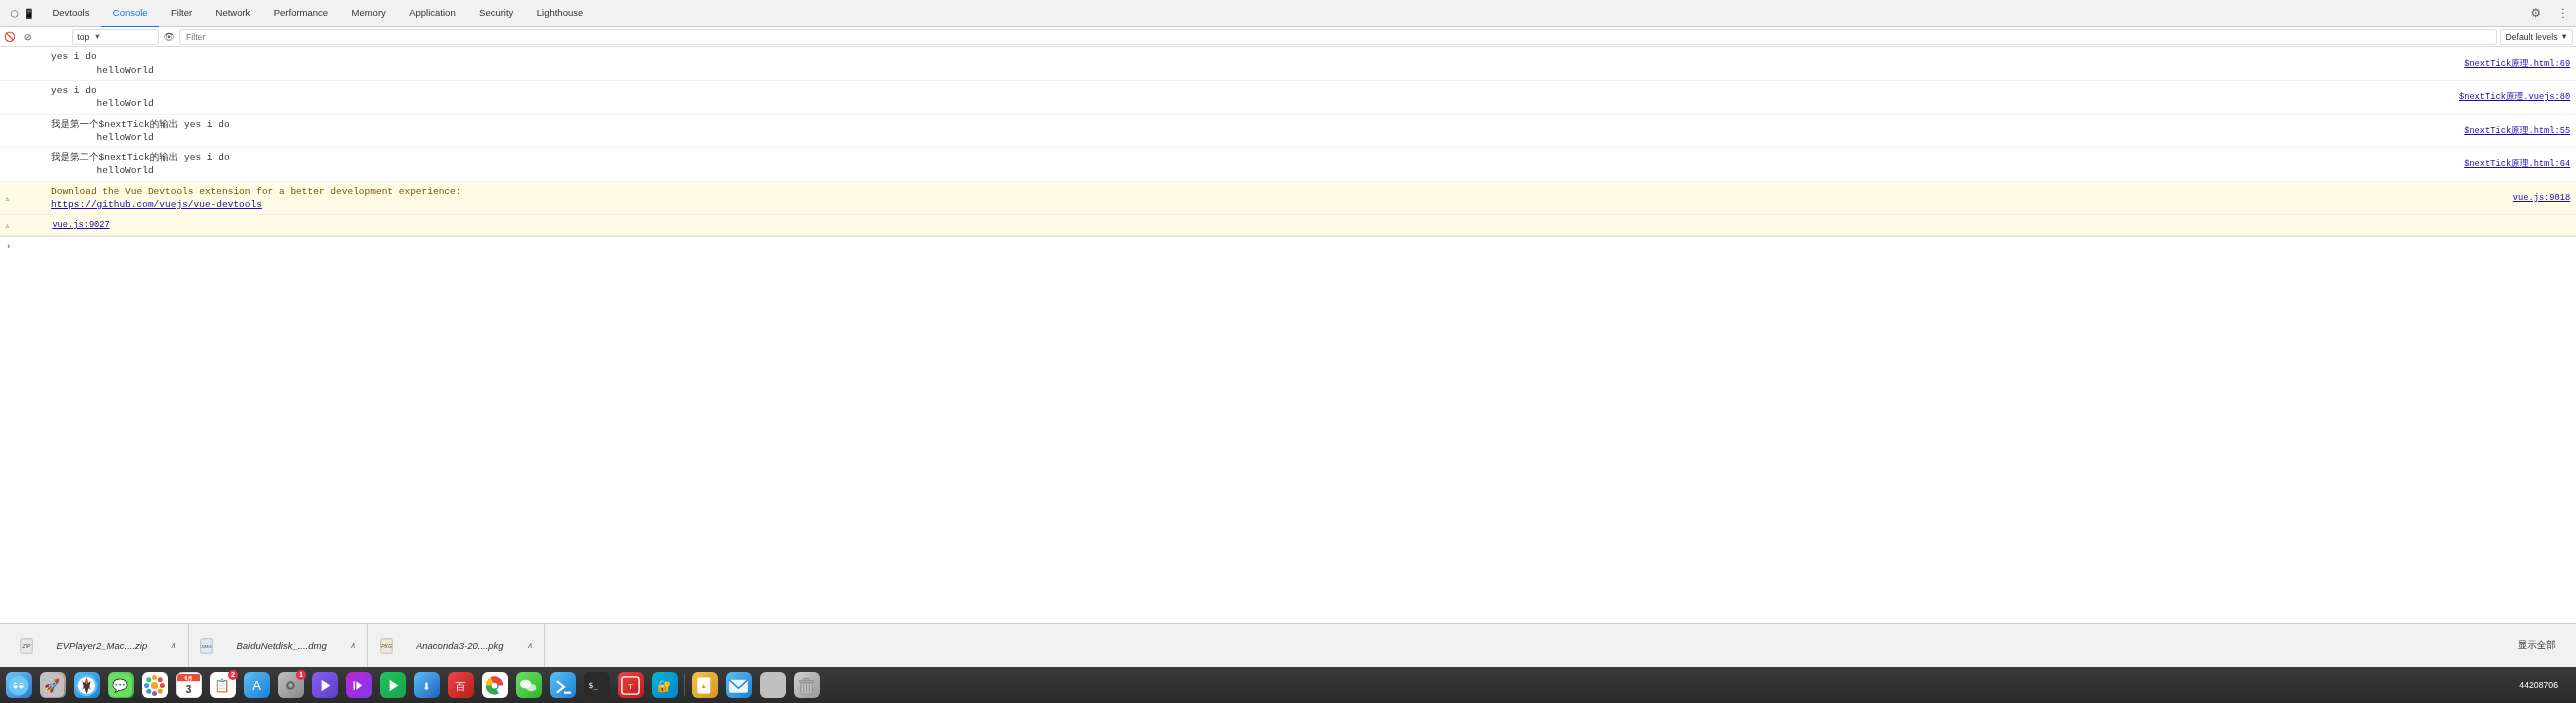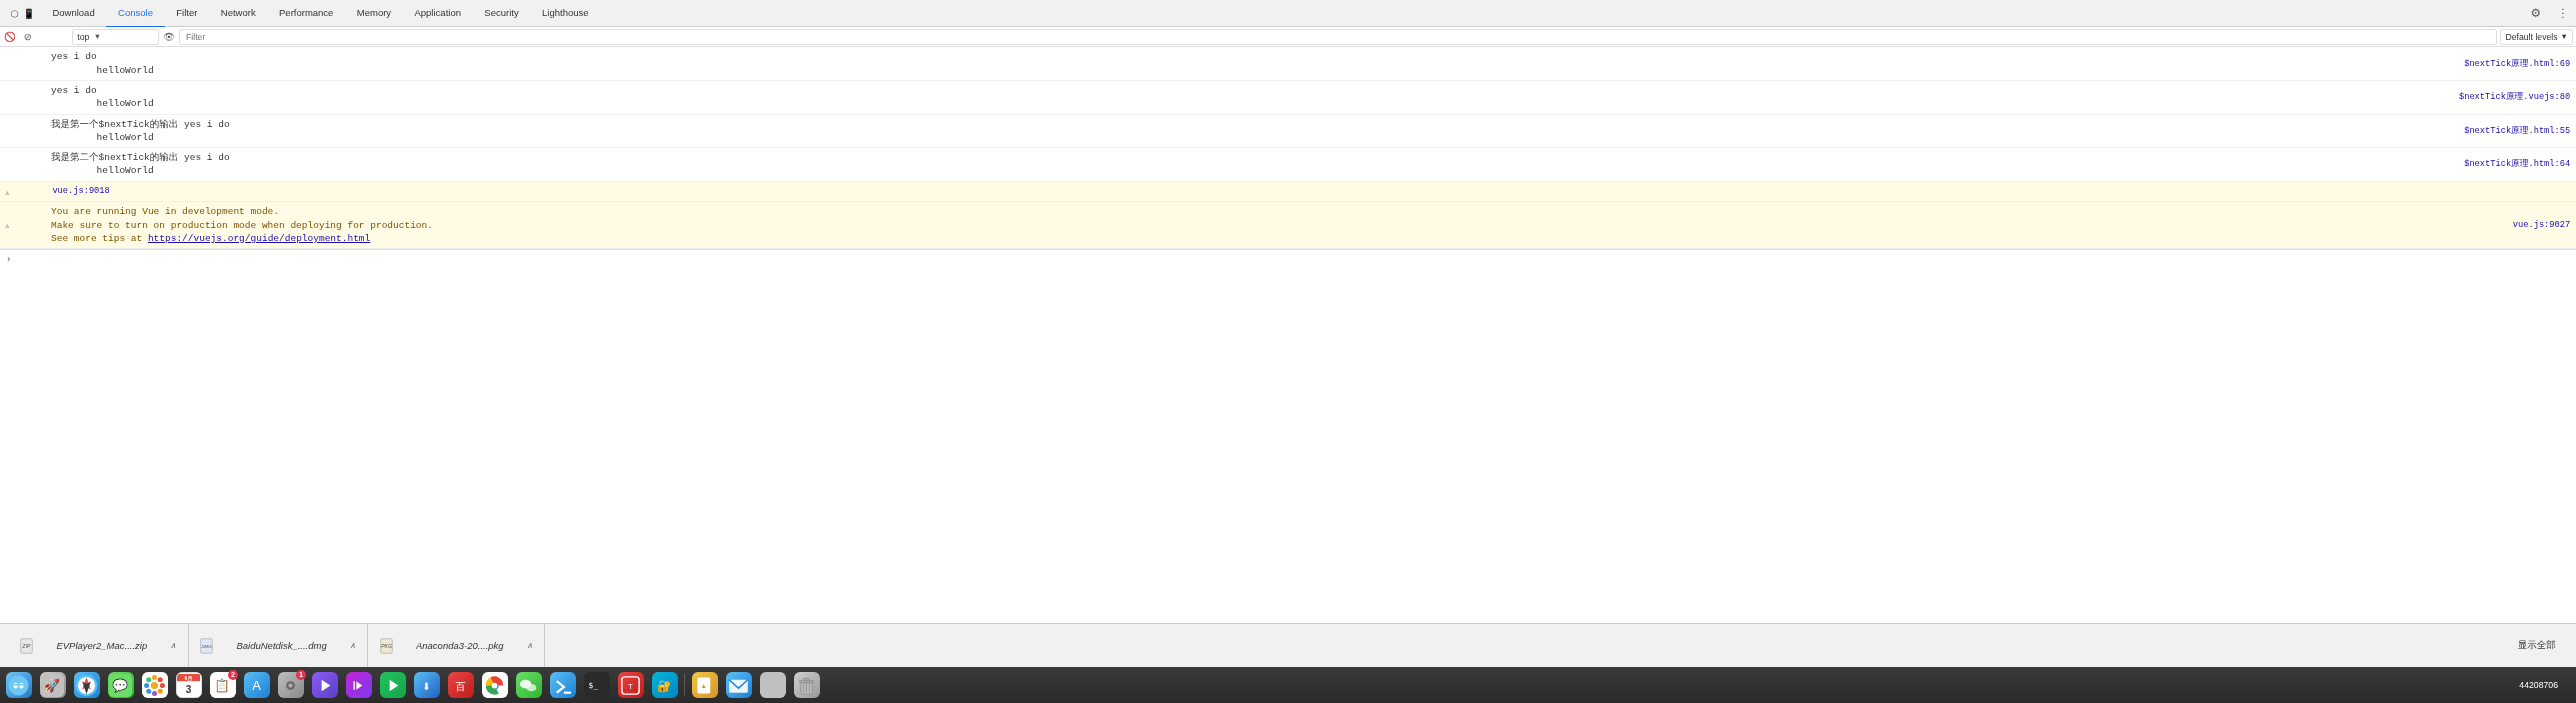--- a/index.html
+++ b/index.html
@@ -152,20 +152,21 @@
     .entry-source {
       padding: 2.2px 5.8px;
       font-size: 8.7px;
       color: #888;
       text-align: right;
       white-space: nowrap;
       cursor: pointer;
     }
     .entry-source a {
       color: #1a0dab;
+      text-decoration: underline;
     }
 
     .warning-entry .entry-content {
       color: #7c5300;
       background: #fffbe5;
     }
     .warning-entry { background: #fffbe5; }
 
     .prompt-line {
       display: flex;
@@ -291,21 +292,21 @@
     .icon-messages { background: linear-gradient(135deg, #6cde68, #2db52d); }
   </style>
 </head>
 <body>
 
 <div class="devtools-tabs">
   <div class="devtools-tab-icon-group">
     <span class="devtools-tab-icon">⬡</span>
     <span class="devtools-tab-icon">📱</span>
   </div>
-  <div class="tab-item">Download</div>
+  <div class="tab-item">Devtools</div>
   <div class="tab-item active">Console</div>
   <div class="tab-item">Filter</div>
   <div class="tab-item">Network</div>
   <div class="tab-item">Performance</div>
   <div class="tab-item">Memory</div>
   <div class="tab-item">Application</div>
   <div class="tab-item">Security</div>
   <div class="tab-item">Lighthouse</div>
   <div class="tab-spacer"></div>
   <span class="devtools-settings-icon">⚙</span>
@@ -360,30 +361,29 @@
     <div class="entry-gutter"></div>
     <div class="entry-content">我是第二个$nextTick的输出 yes i do
         helloWorld</div>
     <div class="entry-source">
       <a>$nextTick原理.html:64</a>
     </div>
   </div>
 
   <div class="console-entry warning-entry">
     <div class="entry-gutter">⚠</div>
+    <div class="entry-content">Download the Vue Devtools extension for a better development experience:
+<a href="#">https://github.com/vuejs/vue-devtools</a></div>
     <div class="entry-source">
       <a>vue.js:9018</a>
     </div>
   </div>
 
   <div class="console-entry warning-entry">
     <div class="entry-gutter">⚠</div>
-    <div class="entry-content">You are running Vue in development mode.
-Make sure to turn on production mode when deploying for production.
-See more tips at <a href="#">https://vuejs.org/guide/deployment.html</a></div>
     <div class="entry-source">
       <a>vue.js:9027</a>
     </div>
   </div>
 
   <div class="prompt-line">
     <span class="prompt-arrow">›</span>
   </div>
 
 </div>

